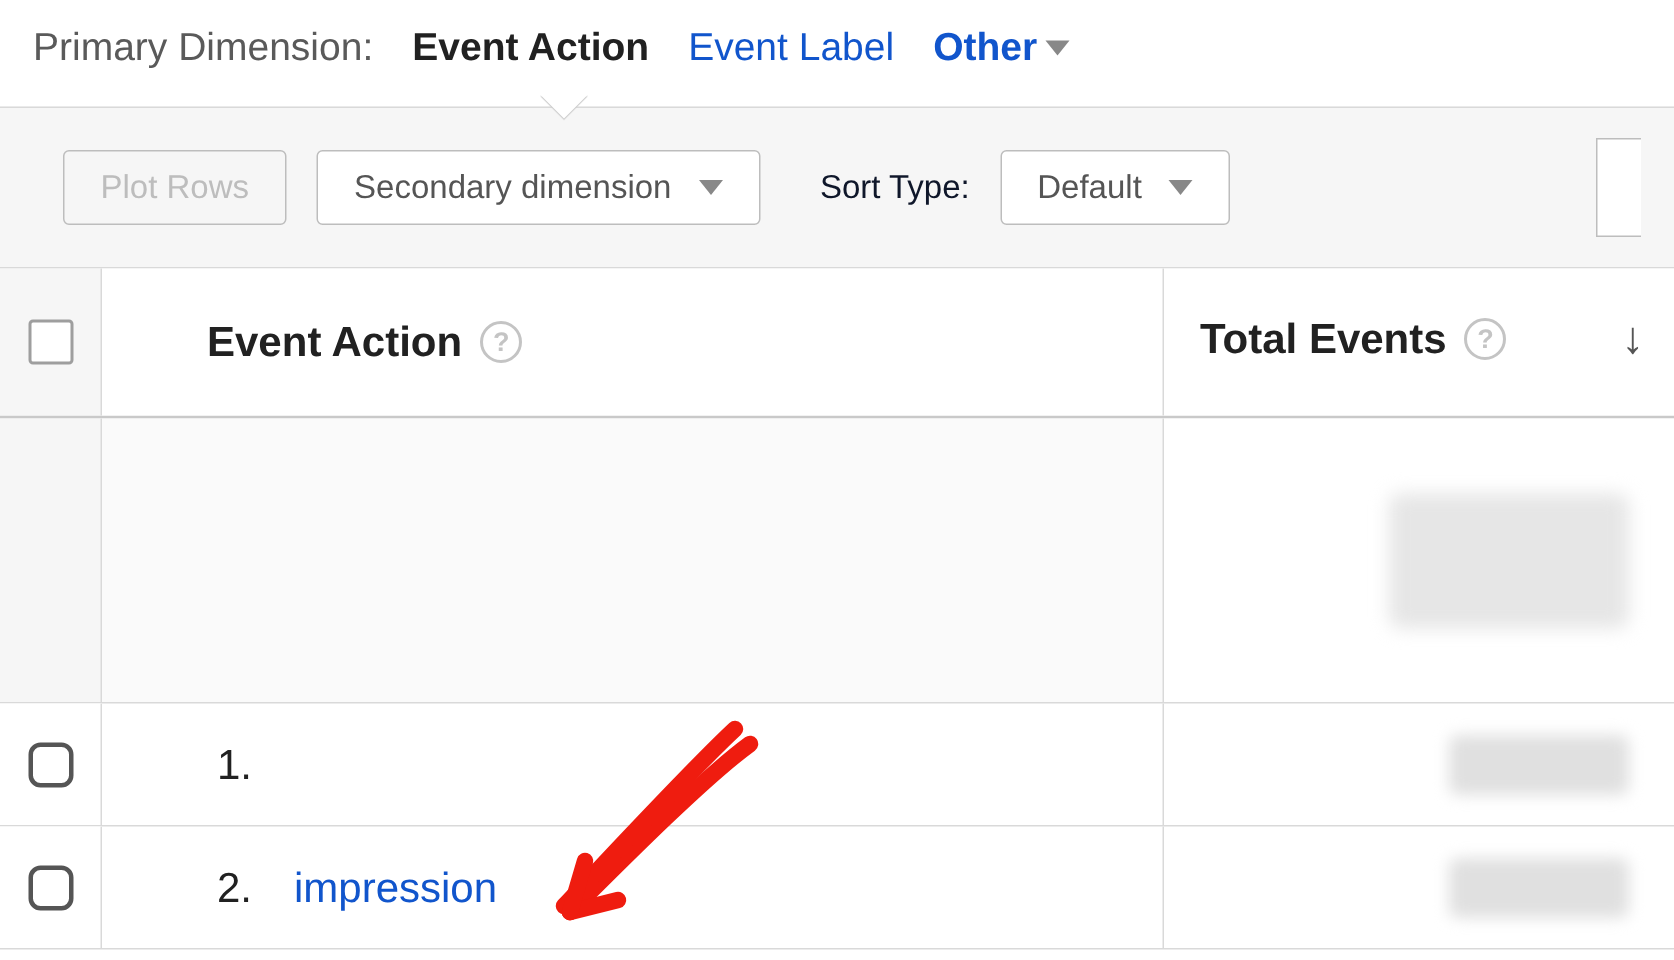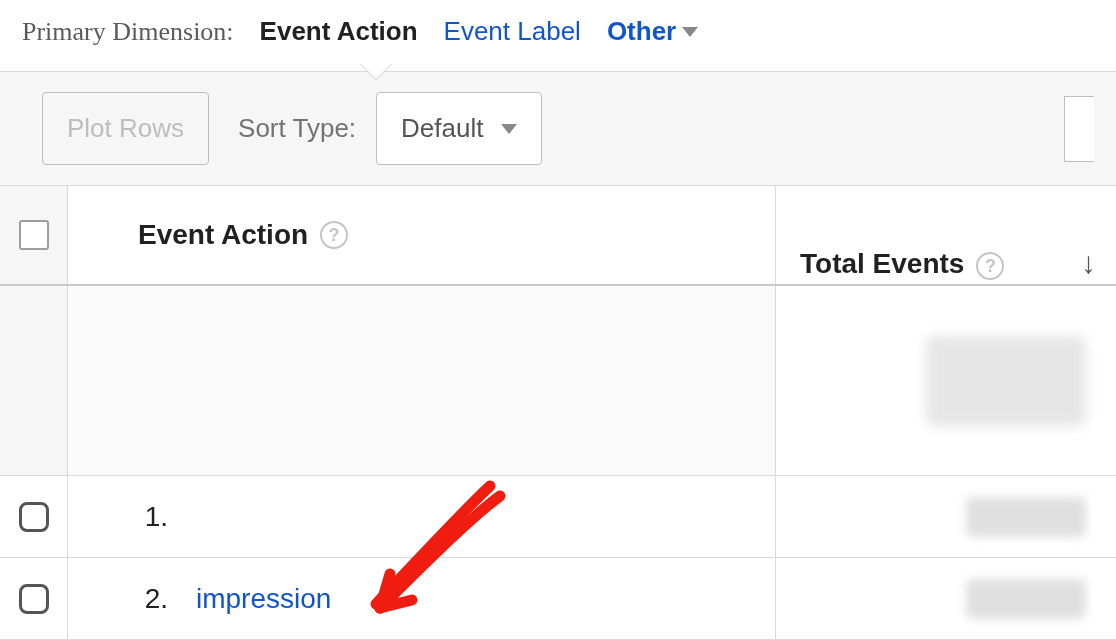--- a/index.html
+++ b/index.html
@@ -14,21 +14,21 @@
   }
 
   
   .dim-row {
     display: flex;
     align-items: center;
     padding: 16px 22px 24px 22px;
     font-size: 26px;
     position: relative;
   }
-  .dim-label { color: #5a5a5a; font-weight: 400; font-family: Liberation Serif, serif; }
+  .dim-label { color: #5a5a5a; font-weight: 400; }
   .dim-tab {
     margin-left: 26px;
     cursor: pointer;
     color: #1155cc;
     font-weight: 400;
   }
   .dim-tab.active {
     color: #212121;
     font-weight: 700;
     position: relative;
@@ -61,36 +61,36 @@
     align-items: center;
     gap: 20px;
     padding: 20px 22px 20px 42px;
     background: #f6f6f6;
     border-top: 1px solid #d9d9d9;
     border-bottom: 1px solid #d9d9d9;
   }
   .btn {
     display: inline-flex;
     align-items: center;
-    height: 73px;
+    height: 50px;
     padding: 0 24px;
     border: 1px solid #bdbdbd;
     border-radius: 4px;
     background: #fff;
-    font-size: 26px;
+    font-size: 22px;
     color: #555;
     cursor: pointer;
   }
   .btn.disabled {
     color: #bdbdbd;
     background: #f6f6f6;
     cursor: default;
   }
   .btn .caret { margin-left: 18px; border-top-color: #888; }
-  .sort-label { font-size: 26px; color: #737373; margin-left: 9px; }
+  .sort-label { font-size: 22px; color: #0f172a; margin-left: 20px; }
   .search-box {
     height: 66px;
     width: 30px;
     margin-left: auto;
     border: 1px solid #bdbdbd;
     border-right: none;
     background: #fff;
   }
 
   
@@ -113,21 +113,21 @@
     align-items: center;
     padding-left: 70px;
     border-right: 1px solid #d9d9d9;
     background: #fff;
     font-size: 28px;
     font-weight: 700;
   }
   .th3 {
     width: 340px;
     display: flex;
-    align-items: flex-end;
+    align-items: center;
     padding: 0 20px 4px 24px;
     background: #fff;
     font-size: 28px;
     font-weight: 700;
   }
   .help-icon {
     display: inline-flex;
     align-items: center;
     justify-content: center;
     width: 28px; height: 28px;
@@ -229,20 +229,24 @@
     <span>Other</span>
     <span class="caret"></span>
   </span>
   <span class="active-pointer"></span>
 </div>
 
 <div class="toolbar">
   <div class="btn disabled">
     <span>Plot Rows</span>
   </div>
+  <div class="btn">
+    <span>Secondary dimension</span>
+    <span class="caret"></span>
+  </div>
   <span class="sort-label">Sort Type:</span>
   <div class="btn">
     <span>Default</span>
     <span class="caret"></span>
   </div>
   <div class="search-box"></div>
 </div>
 
 <div class="thead">
   <div class="th1">

